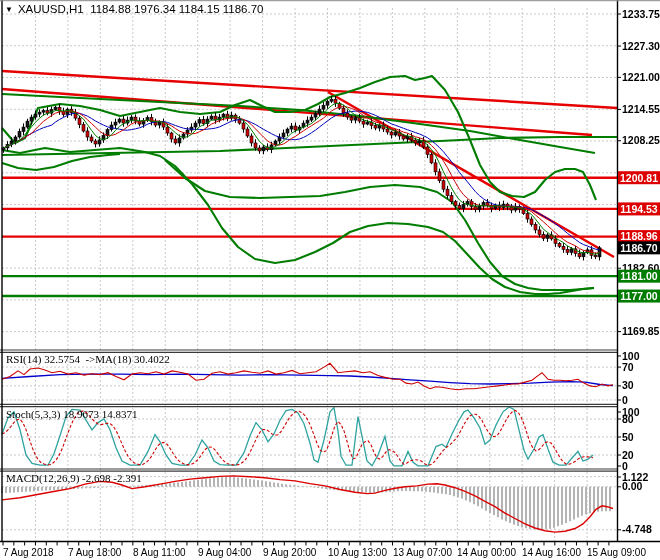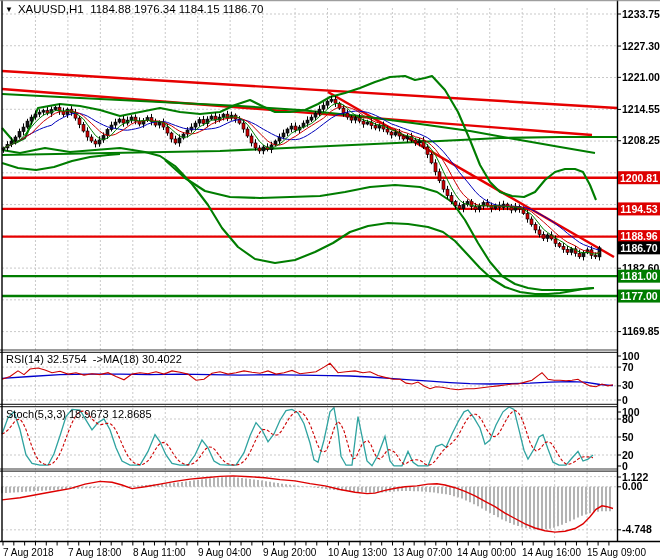--- a/index.html
+++ b/index.html
@@ -1,21 +1,21 @@
 <!DOCTYPE html>
 <html><head>
 <meta charset="utf-8">
 <style>
   html,body{margin:0;padding:0;background:#fff;}
   #app{position:relative;width:660px;height:560px;background:#ffffff;overflow:hidden;
        font-family:"Liberation Sans",sans-serif;}
   #chart-svg{position:absolute;left:0;top:0;}
   .chart-title{position:absolute;left:5px;top:3px;font-size:11.5px;color:#000;white-space:pre;}
   .chart-title .dd{font-size:8px;margin-right:5px;position:relative;top:-1px;cursor:pointer;}
-  .ind-label{position:absolute;left:6px;font-size:11px;color:#000;white-space:pre;}
+  .ind-label{position:absolute;left:6px;font-size:11px;color:#000;white-space:pre;font-family:Liberation Serif, serif;}
   text{font-family:"Liberation Sans",sans-serif;}
 </style>
 </head>
 <body>
 
 <div id="app">
   <svg id="chart-svg" width="660" height="560">
       <rect x="0" y="0" width="660" height="560" fill="#ffffff"></rect>
       <g>
         <line x1="35.45" y1="8" x2="35.45" y2="541" stroke="#c9c9c9" stroke-width="1" stroke-dasharray="2,2"></line>
@@ -677,14 +677,15 @@
         <text x="263" y="556" fill="#000000" font-size="10px">9 Aug 20:00</text>
         <text x="328" y="556" fill="#000000" font-size="10px">10 Aug 13:00</text>
         <text x="393" y="556" fill="#000000" font-size="10px">13 Aug 07:00</text>
         <text x="457" y="556" fill="#000000" font-size="10px">14 Aug 00:00</text>
         <text x="522" y="556" fill="#000000" font-size="10px">14 Aug 16:00</text>
         <text x="587" y="556" fill="#000000" font-size="10px">15 Aug 09:00</text>
       </g>
     </svg>
   <div class="chart-title"><span class="dd">▼</span><span>XAUUSD,H1  1184.88 1976.34 1184.15 1186.70</span></div>
   <div class="ind-label" style="top:353px">RSI(14) 32.5754  -&gt;MA(18) 30.4022</div>
-  <div class="ind-label" style="top:408px">Stoch(5,3,3) 18.9673 12.8685</div>
+  <div class="ind-label" style="top:408px">Stoch(5,3,3) 18.9673 14.8371</div>
+  <div class="ind-label" style="top:472px">MACD(12,26,9) -2.698 -2.391</div>
 </div>
 
 </body></html>

